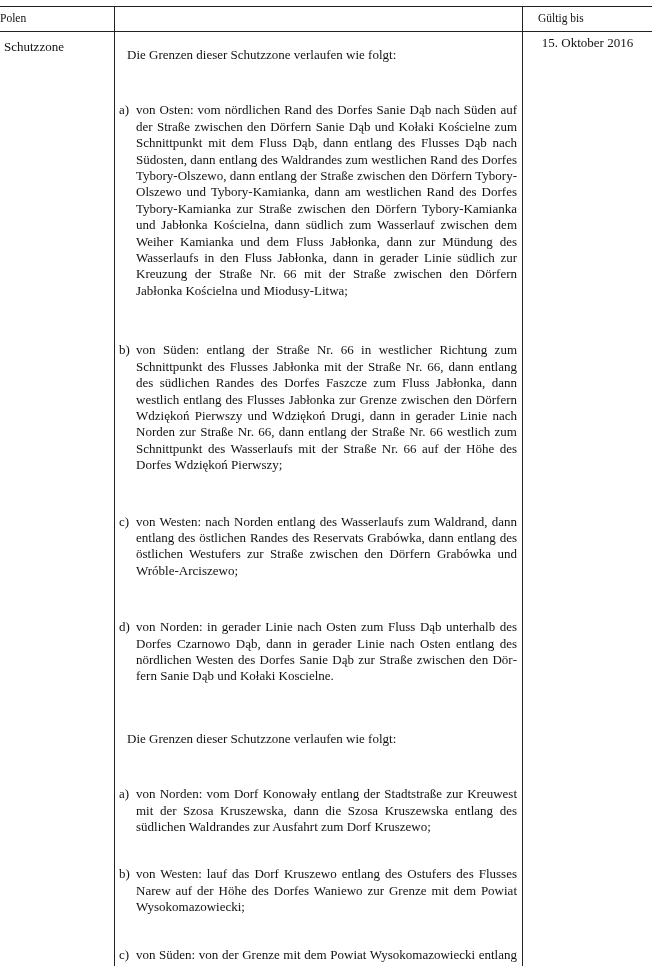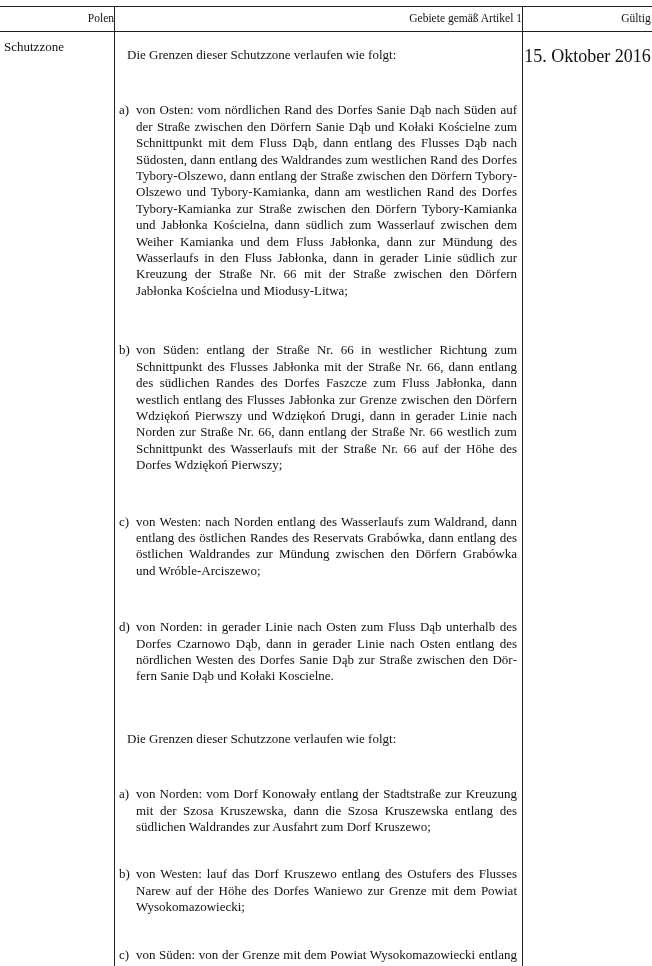--- a/index.html
+++ b/index.html
@@ -4,26 +4,26 @@
 <style>
   html, body { margin: 0; padding: 0; background: #ffffff; }
   body { width: 652px; height: 966px; position: relative; overflow: hidden;
          font-family: "Liberation Serif", "DejaVu Serif", serif; color: #111; }
   .table { position: absolute; left: 0; top: 6px; width: 652px; height: 960px; }
   .hline-top { position: absolute; left: 0; top: 0; width: 652px; height: 1px; background: #222; }
   .hline-head { position: absolute; left: 0; top: 25px; width: 652px; height: 1px; background: #222; }
   .vline { position: absolute; top: 0; width: 1px; height: 960px; background: #222; }
   .vline.v1 { left: 114px; }
   .vline.v2 { left: 522px; }
-  .head { position: absolute; top: 6px; font-size: 11.5px; text-align: right; }
+  .head { position: absolute; top: 6px; font-size: 11.5px; text-align: left; }
   .head.c1 { left: 0; width: 114px; }
   .head.c2 { left: 115px; width: 407px; }
   .head.c3 { left: 538px; width: 129px; }
   .col1 { position: absolute; left: 4px; top: 33px; font-size: 13px; }
-  .col3 { position: absolute; left: 523px; width: 129px; top: 40px; font-size: 18px; text-align: center; }
+  .col3 { position: absolute; left: 523px; width: 129px; top: 29px; font-size: 13px; text-align: center; }
   .col2 { position: absolute; left: 119px; width: 398px; top: 33px; font-size: 13px; line-height: 16.4px; }
   .intro { margin: 8px; }
   .item { display: flex; margin: 0; text-align: justify; }
   .item .lbl { width: 17px; flex: none; }
   .item .txt { flex: 1; text-align: justify; hyphens: manual; }
   .gap-intro { height: 31px; }
   .gap-a { height: 43px; }
   .gap-b { height: 40px; }
   .gap-c { height: 40px; }
   .gap-d { height: 38px; }
@@ -35,54 +35,53 @@
 </head>
 <body>
 
 <div class="table">
   <div class="hline-top"></div>
   <div class="hline-head"></div>
   <div class="vline v1"></div>
   <div class="vline v2"></div>
 
   <div class="head c1">Polen</div>
-  <div class="head c2">Gebiete gemäß Artikel 1</div>
   <div class="head c3">Gültig bis</div>
 
   <div class="col1">Schutzzone</div>
   <div class="col3">15. Oktober 2016</div>
 
   <div class="col2">
     <p class="intro">Die Grenzen dieser Schutzzone verlaufen wie folgt:</p>
     <div class="gap-intro"></div>
     <div class="item">
       <span class="lbl">a)</span>
       <span class="txt">von Osten: vom nördlichen Rand des Dorfes Sanie Dąb nach Süden auf der Straße zwischen den Dörfern Sanie Dąb und Kołaki Kościelne zum Schnittpunkt mit dem Fluss Dąb, dann entlang des Flusses Dąb nach Südosten, dann entlang des Waldrandes zum westlichen Rand des Dorfes Tybory-Olszewo, dann entlang der Straße zwischen den Dörfern Tybory-Olszewo und Tybory-Kamianka, dann am westlichen Rand des Dorfes Tybory-Kamianka zur Straße zwischen den Dörfern Tybory-Kamianka und Jabłonka Kościelna, dann südlich zum Wasser­lauf zwischen dem Weiher Kamianka und dem Fluss Jabłonka, dann zur Mündung des Wasserlaufs in den Fluss Jabłonka, dann in gerader Linie südlich zur Kreuzung der Straße Nr. 66 mit der Straße zwischen den Dörfern Jabłonka Kościelna und Miodusy-Litwa;</span>
     </div>
     <div class="gap-a"></div>
     <div class="item">
       <span class="lbl">b)</span>
       <span class="txt">von Süden: entlang der Straße Nr. 66 in westlicher Richtung zum Schnittpunkt des Flusses Jabłonka mit der Straße Nr. 66, dann entlang des südlichen Randes des Dorfes Faszcze zum Fluss Jabłonka, dann westlich entlang des Flusses Jabłonka zur Grenze zwischen den Dör­fern Wdziękoń Pierwszy und Wdziękoń Drugi, dann in gerader Linie nach Norden zur Straße Nr. 66, dann entlang der Straße Nr. 66 west­lich zum Schnittpunkt des Wasserlaufs mit der Straße Nr. 66 auf der Höhe des Dorfes Wdziękoń Pierwszy;</span>
     </div>
     <div class="gap-b"></div>
     <div class="item">
       <span class="lbl">c)</span>
-      <span class="txt">von Westen: nach Norden entlang des Wasserlaufs zum Waldrand, dann entlang des östlichen Randes des Reservats Grabówka, dann ent­lang des östlichen Waldrandes zur Mündung zwischen den Dörfern Grab­ówka und Wróble-Arciszewo;</span>
+      <span class="txt">von Westen: nach Norden entlang des Wasserlaufs zum Waldrand, dann entlang des östlichen Randes des Reservats Grabówka, dann ent­lang des östlichen Westufers zur Straße zwischen den Dörfern Grab­ówka und Wróble-Arciszewo;</span>
     </div>
     <div class="gap-c"></div>
     <div class="item">
       <span class="lbl">d)</span>
       <span class="txt">von Norden: in gerader Linie nach Osten zum Fluss Dąb unterhalb des Dorfes Czarnowo Dąb, dann in gerader Linie nach Osten entlang des nördlichen Westen des Dorfes Sanie Dąb zur Straße zwischen den Dör­fern Sanie Dąb und Kołaki Koscielne.</span>
     </div>
     <div class="gap-d"></div>
     <p class="intro">Die Grenzen dieser Schutzzone verlaufen wie folgt:</p>
     <div class="gap-2intro"></div>
     <div class="item">
       <span class="lbl">a)</span>
-      <span class="txt">von Norden: vom Dorf Konowały entlang der Stadtstraße zur Kreu­zung mit der Szosa Kruszewska, dann die Szosa Kruszewska entlang des südlichen Waldrandes zur Ausfahrt zum Dorf Kruszewo;</span>
+      <span class="txt">von Norden: vom Dorf Konowały entlang der Stadtstraße zur Kreu­west mit der Szosa Kruszewska, dann die Szosa Kruszewska entlang des südlichen Waldrandes zur Ausfahrt zum Dorf Kruszewo;</span>
     </div>
     <div class="gap-2a"></div>
     <div class="item">
       <span class="lbl">b)</span>
       <span class="txt">von Westen: lauf das Dorf Kruszewo entlang des Ostufers des Flusses Narew auf der Höhe des Dorfes Waniewo zur Grenze mit dem Powiat Wysokomazowiecki;</span>
     </div>
     <div class="gap-2b"></div>
     <div class="item">
       <span class="lbl">c)</span>
       <span class="txt">von Süden: von der Grenze mit dem Powiat Wysokomazowiecki ent­lang des Koscielne des Flusses Narew;</span>

